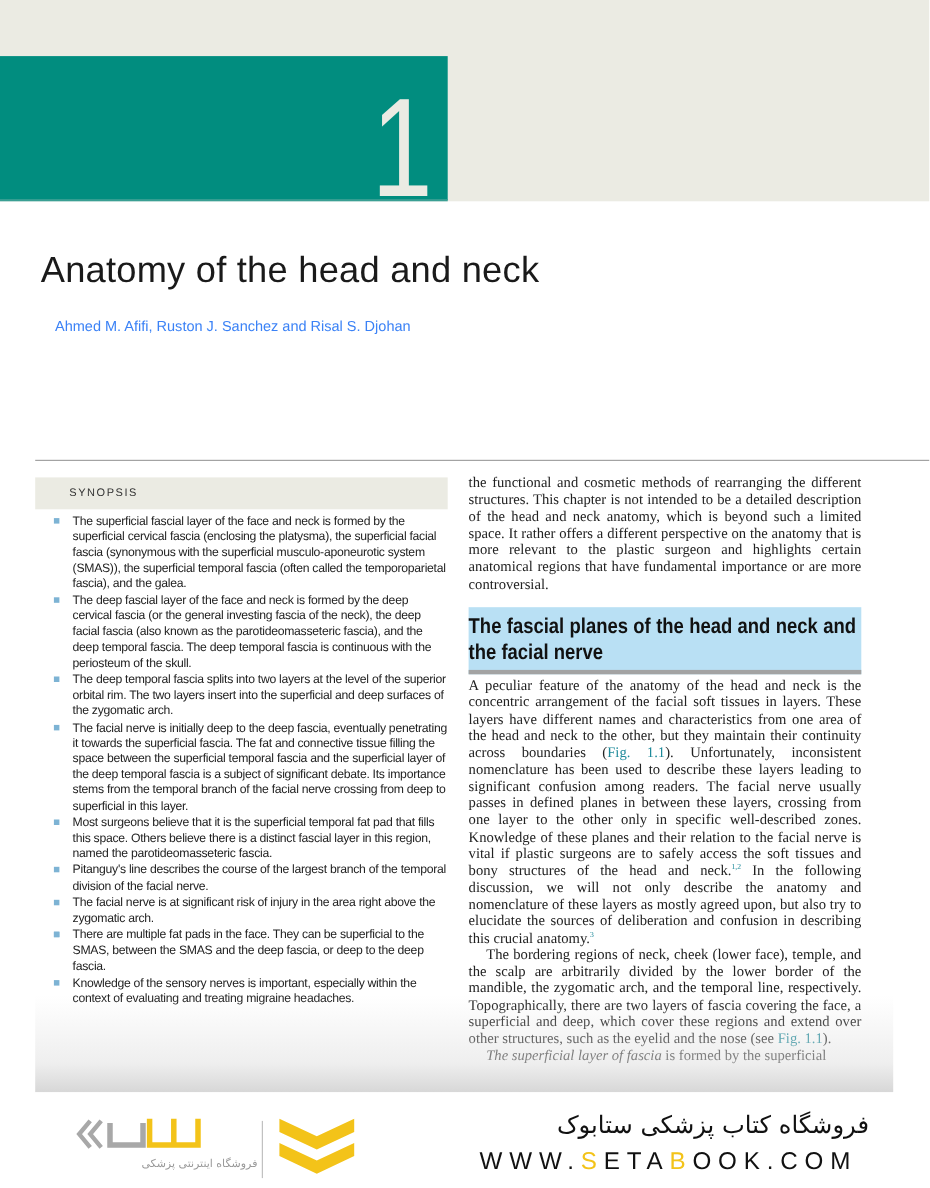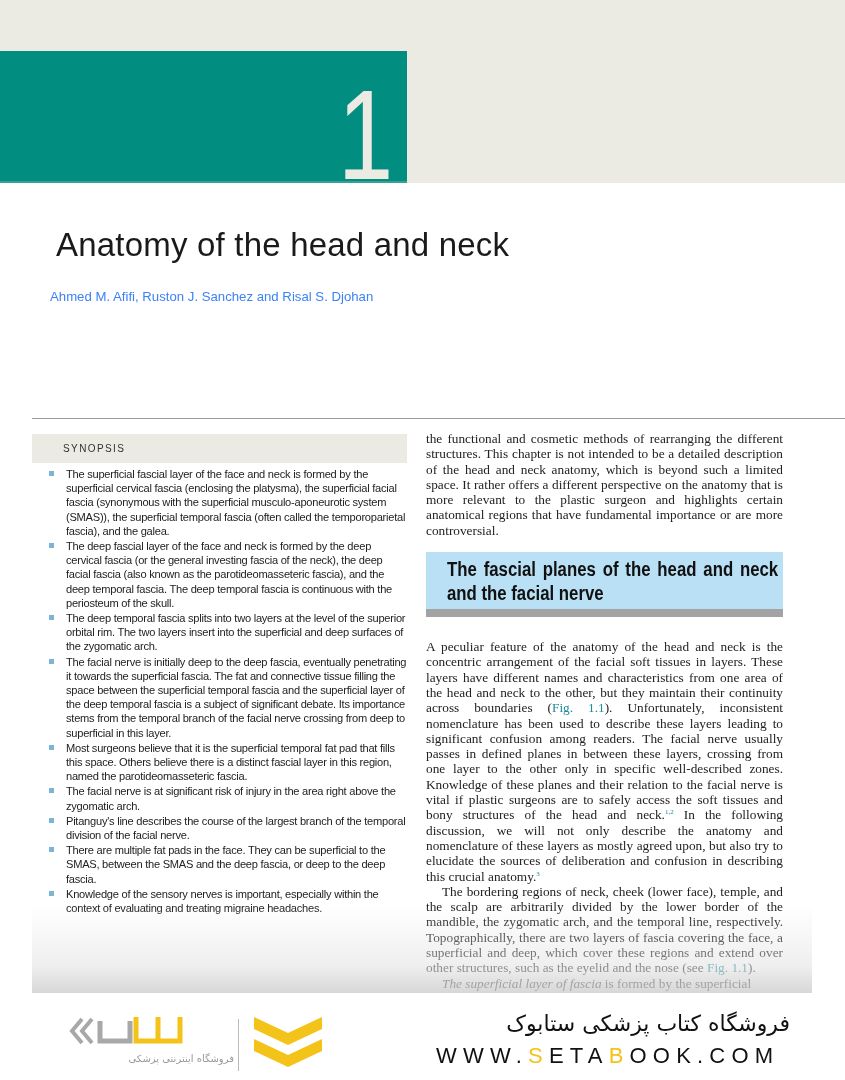--- a/index.html
+++ b/index.html
@@ -20,21 +20,21 @@
   .chapter-number {
     position: absolute; right: 14px; top: 34px;
     font-family: "Liberation Sans", sans-serif;
     font-size: 128px; line-height: 100px; font-weight: 300;
     color: #ebebe3; transform: scaleX(0.78); transform-origin: right top;
   }
   .chapter-block-edge {
     position: absolute; left: 0; top: 181px; width: 407px; height: 2px; background: #3a9f94;
   }
   .title {
-    position: absolute; left: 56px; top: 226px;
+    position: absolute; left: 37px; top: 226px;
     font-family: "Liberation Sans", sans-serif; font-size: 33px; font-weight: 400;
     letter-spacing: 0.2px; color: #1a1a1a; margin: 0;
   }
   .authors {
     position: absolute; left: 50px; top: 289px;
     font-family: "Liberation Sans", sans-serif; font-size: 13.2px; color: #3b82f6;
   }
   .rule {
     position: absolute; left: 32px; top: 418px; width: 813px; height: 1px; background: #9a9a9a;
   }
@@ -56,23 +56,23 @@
   }
   .bullet {
     position: absolute; left: 17px; top: 4px; width: 5px; height: 5px; background: #7db3d4;
   }
   .right-col {
     position: absolute; left: 426px; top: 431px; width: 357px;
     font-size: 13.3px; line-height: 15.3px; text-align: justify; color: #222;
   }
   .right-col p { margin: 0; }
   .section-box {
-    margin-top: 14px; margin-bottom: 22px;
-    background: #b9e0f4; padding: 5px 4px 4px 21px;
-    border-bottom: 8px solid #a3a3a3;
+    margin-top: 14px; margin-bottom: 2px;
+    background: #b9e0f4; padding: 5px 4px 4px 0;
+    border-bottom: 4px solid #a3a3a3;
   }
   .section-title {
     font-family: "Liberation Sans", sans-serif; font-weight: 700; font-size: 19.5px;
     line-height: 24px; color: #111; transform: scaleX(0.86); transform-origin: left top;
     width: 116%; margin: 0;
   }
   .indent { text-indent: 16px; }
   .link { color: #1e8a9a; }
   sup.ref { color: #1e8a9a; font-size: 7px; vertical-align: super; line-height: 0; }
   .fade {
@@ -116,22 +116,22 @@
 <div class="rule"></div>
 
 <div class="synopsis">
   <div class="synopsis-head">SYNOPSIS</div>
   <ul>
     <li><span class="bullet"></span><span>The superficial fascial layer of the face and neck is formed by the superficial cervical fascia (enclosing the platysma), the superficial facial fascia (synonymous with the superficial musculo-aponeurotic system (SMAS)), the superficial temporal fascia (often called the temporoparietal fascia), and the galea.</span></li>
     <li><span class="bullet"></span><span>The deep fascial layer of the face and neck is formed by the deep cervical fascia (or the general investing fascia of the neck), the deep facial fascia (also known as the parotideomasseteric fascia), and the deep temporal fascia. The deep temporal fascia is continuous with the periosteum of the skull.</span></li>
     <li><span class="bullet"></span><span>The deep temporal fascia splits into two layers at the level of the superior orbital rim. The two layers insert into the superficial and deep surfaces of the zygomatic arch.</span></li>
     <li><span class="bullet"></span><span>The facial nerve is initially deep to the deep fascia, eventually penetrating it towards the superficial fascia. The fat and connective tissue filling the space between the superficial temporal fascia and the superficial layer of the deep temporal fascia is a subject of significant debate. Its importance stems from the temporal branch of the facial nerve crossing from deep to superficial in this layer.</span></li>
     <li><span class="bullet"></span><span>Most surgeons believe that it is the superficial temporal fat pad that fills this space. Others believe there is a distinct fascial layer in this region, named the parotideomasseteric fascia.</span></li>
+    <li><span class="bullet"></span><span>Pitanguy's line describes the course of the largest branch of the temporal division of the facial nerve.</span></li>
     <li><span class="bullet"></span><span>The facial nerve is at significant risk of injury in the area right above the zygomatic arch.</span></li>
-    <li><span class="bullet"></span><span>Pitanguy's line describes the course of the largest branch of the temporal division of the facial nerve.</span></li>
     <li><span class="bullet"></span></li>
     <li><span class="bullet"></span><span>There are multiple fat pads in the face. They can be superficial to the SMAS, between the SMAS and the deep fascia, or deep to the deep fascia.</span></li>
     <li><span class="bullet"></span><span>Knowledge of the sensory nerves is important, especially within the context of evaluating and treating migraine headaches.</span></li>
   </ul>
 </div>
 
 <div class="right-col">
   <p>the functional and cosmetic methods of rearranging the different structures. This chapter is not intended to be a detailed description of the head and neck anatomy, which is beyond such a limited space. It rather offers a different perspective on the anatomy that is more relevant to the plastic surgeon and highlights certain anatomical regions that have fundamental importance or are more controversial.</p>
   <div class="section-box">
     <h2 class="section-title">The fascial planes of the head and neck and the facial nerve</h2>

